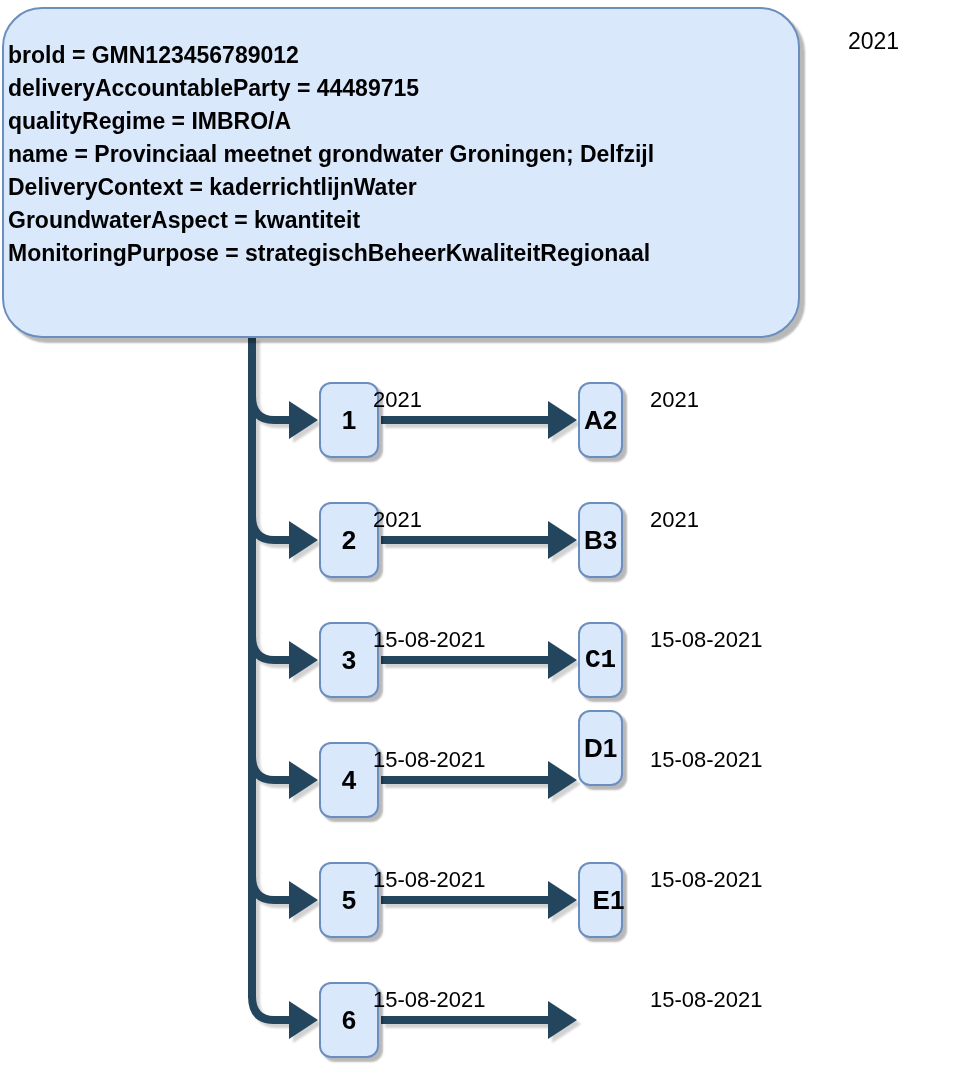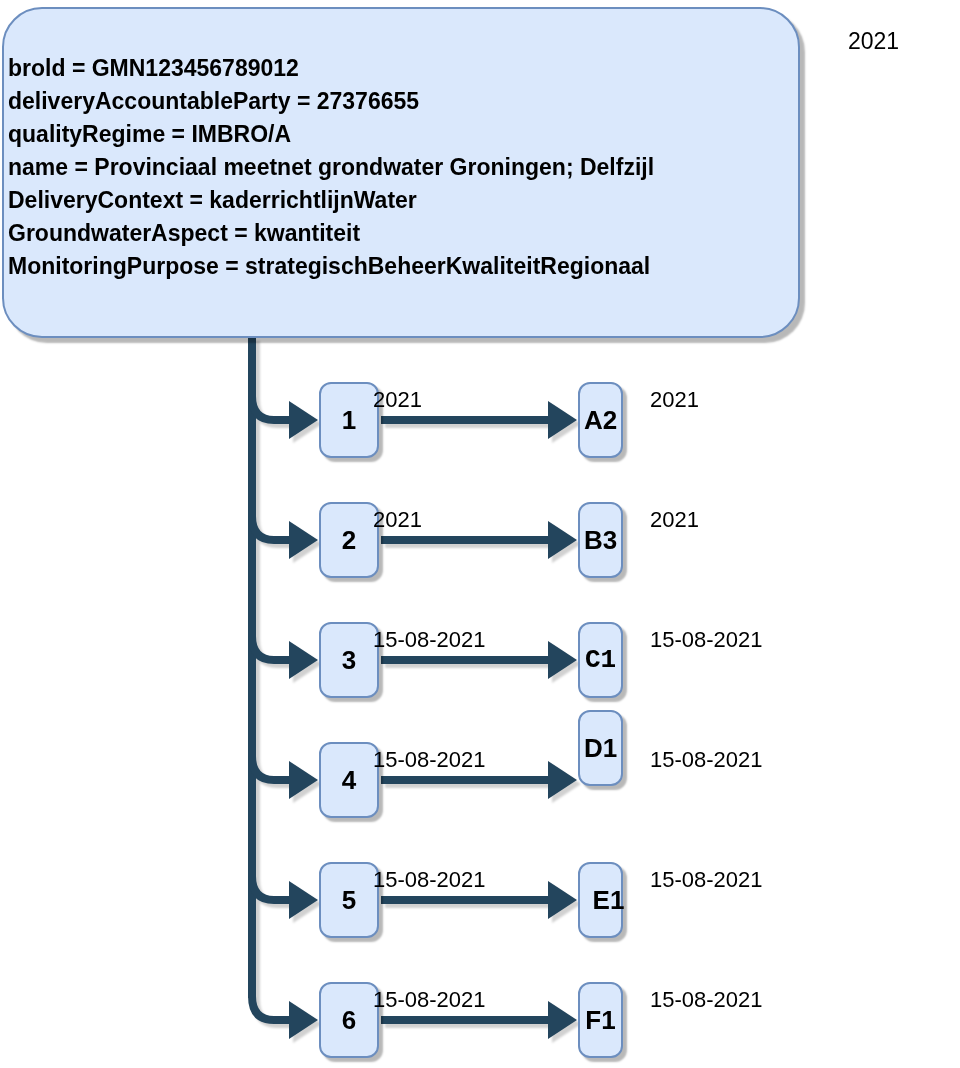--- a/index.html
+++ b/index.html
@@ -21,21 +21,21 @@
     position: absolute;
     left: 2px;
     top: 7px;
     width: 798px;
     height: 331px;
     box-sizing: border-box;
     background: #dae8fc;
     border: 2px solid #6c8ebf;
     border-radius: 40px;
     box-shadow: 5px 5px 2px rgba(0, 0, 0, 0.28);
-    padding: 43px 2px 0 4px;
+    padding: 30px 2px 0 4px;
   }
   .header-line {
     font-weight: bold;
     font-size: 23px;
     line-height: 33px;
     white-space: nowrap;
   }
   
   .node {
     position: absolute;
@@ -118,21 +118,21 @@
     <polygon points="548,881 577,900 548,919"></polygon>
 
     <path d="M 252 996 Q 252 1020 274 1020 L 289 1020"></path>
     <polygon points="289,1001 318,1020 289,1039"></polygon>
     <line x1="381" y1="1020" x2="548" y2="1020"></line>
     <polygon points="548,1001 577,1020 548,1039"></polygon>
   </svg>
 
   <div class="header-box">
     <div class="header-line">brold = GMN123456789012</div>
-    <div class="header-line">deliveryAccountableParty = 27376655</div>
+    <div class="header-line">deliveryAccountableParty = 44489715</div>
     <div class="header-line">qualityRegime = IMBRO/A</div>
     <div class="header-line">name = Provinciaal meetnet grondwater Groningen; Delfzijl</div>
     <div class="header-line">DeliveryContext = kaderrichtlijnWater</div>
     <div class="header-line">GroundwaterAspect = kwantiteit</div>
     <div class="header-line">MonitoringPurpose = strategischBeheerKwaliteitRegionaal</div>
   </div>
 
   <div class="year-label">2021</div>
 
   <div class="node" style="left:319px; top:382px;">
@@ -177,18 +177,15 @@
   <div class="edge-label" style="top:868px;">15-08-2021</div>
   <div class="node target" style="left:578px; top:862px;padding-left:16px;">
       <span>E1</span>
     </div>
   <div class="side-label" style="top:868px;">15-08-2021</div>
 
   <div class="node" style="left:319px; top:982px;">
       <span>6</span>
     </div>
   <div class="edge-label" style="top:988px;">15-08-2021</div>
-  <div class="node target" style="left:578px; top:982px;">
-      <span>F1</span>
-    </div>
   <div class="side-label" style="top:988px;">15-08-2021</div>
 
 </div>
 
 </body></html>

